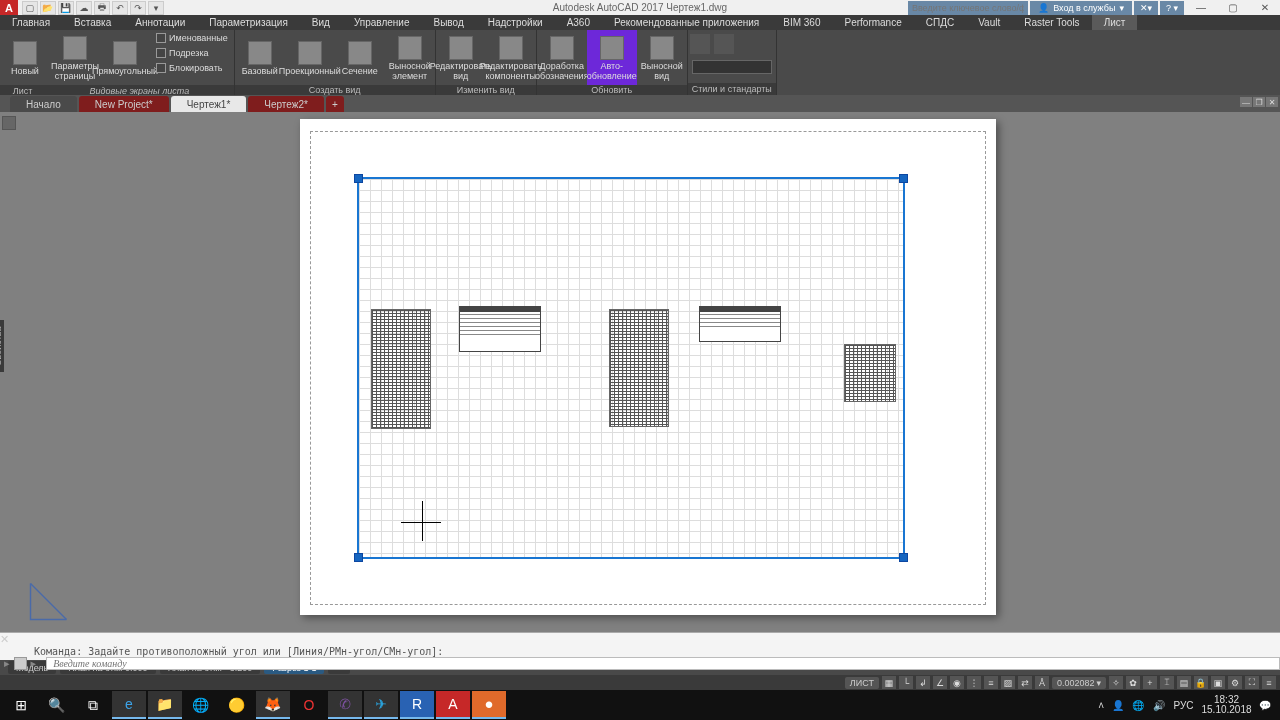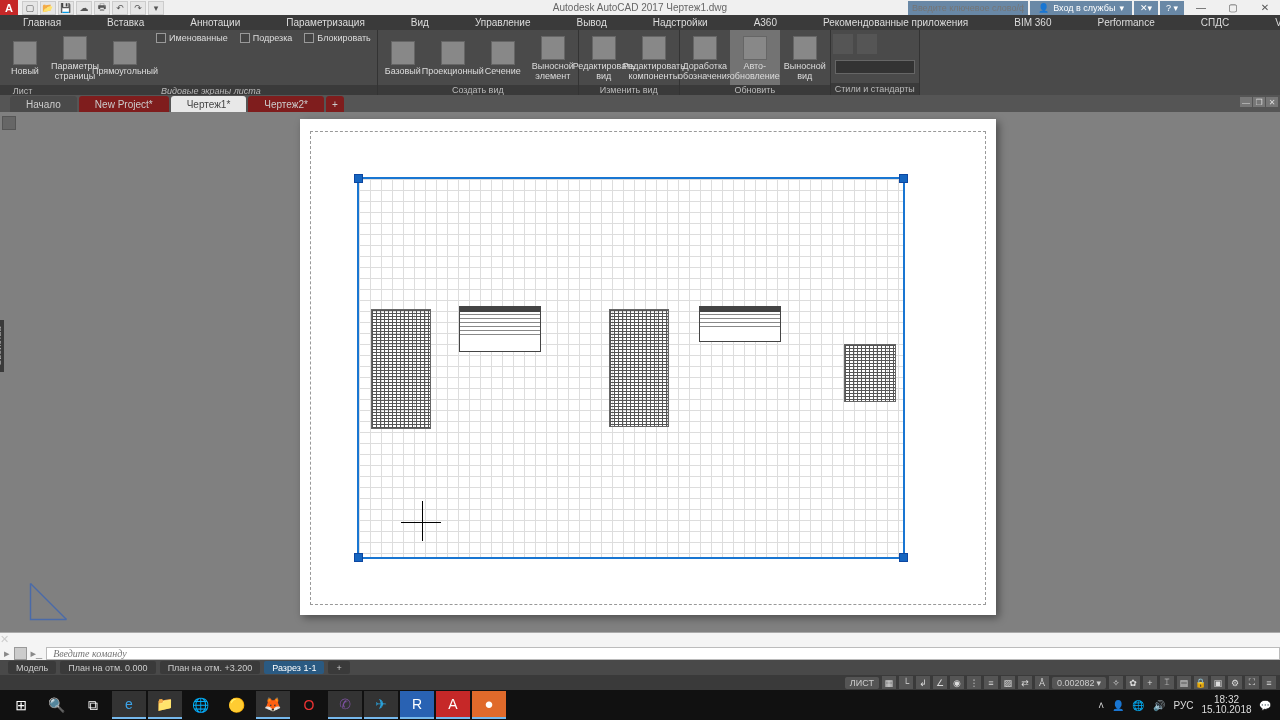--- a/index.html
+++ b/index.html
@@ -11,29 +11,29 @@
 .qat { display: flex; gap: 2px; padding: 0 4px; }
 .qat-btn { width: 16px; height: 14px; background: #e6e6e6; border: 1px solid #ccc; display:flex;align-items:center;justify-content:center; font-size: 9px; color:#555 }
 .title-center { position:absolute; left:50%; transform:translateX(-50%); font-size:10px; color:#666 }
 .title-right { position:absolute; right:0; display:flex; align-items:center; gap:2px }
 .search-box { width: 120px; height: 14px; background:#6988a6; border:none; font-size:9px; color:#fff; padding:0 4px }
 .svc-btn { height: 14px; background:#6988a6; color:#fff; font-size:9px; padding: 0 8px; display:flex;align-items:center; gap:4px }
 .win-btn { width: 30px; height: 15px; display:flex;align-items:center;justify-content:center; color:#555; font-size:10px }
 
 
 .menubar { height: 15px; background: #3a3a3a; display:flex; align-items:stretch; font-size: 10px; }
-.menu-item { padding: 0 23px; display:flex;align-items:center; color:#ddd; white-space:nowrap }
+.menu-item { padding: 0 12px; display:flex;align-items:center; color:#ddd; white-space:nowrap }
 .menu-item.active { background:#5a5a5a }
 
 
 .ribbon { height: 65px; background: #4a4a4a; display:flex; align-items:stretch }
 .ribbon-panel { display:flex; flex-direction:column; border-right:1px solid #333; }
 .ribbon-row { display:flex; align-items:flex-start; flex:1 }
 .big-btn { width:50px; display:flex; flex-direction:column; align-items:center; justify-content:center; gap:2px; height:55px; padding-top:2px; color:#ddd; font-size:9px; text-align:center; line-height: 1.05}
-.big-btn.active { background:#737373; }
+.big-btn.active { background:#6d28d9; }
 .big-icon { width:24px; height:24px; background:#888; border:1px solid #666 }
 .small-row { display:flex; align-items:center; gap:3px; height:15px; font-size:9px; color:#ddd; padding:0 6px; white-space:nowrap }
 .small-chk { width:10px; height:10px; border:1px solid #999; background:#444 }
 .panel-title { height:12px; background:#3a3a3a; font-size:9px; color:#bbb; display:flex; justify-content:center; align-items:center; }
 .narrow-btn { width:20px; height:20px; background:#555; margin:4px 2px }
 
 
 .filetabs { height: 17px; background: #555; display:flex; align-items:flex-end; padding-left:10px; position:relative }
 .filetab { height: 16px; padding: 0 16px; background:#7f1d1d; color:#ccc; font-size:10px; display:flex;align-items:center; border-radius:3px 3px 0 0; margin-right:2px;}
 .filetab.first { background:#4a4a4a; }
@@ -152,21 +152,21 @@
           <span>Новый</span>
         </div>
         <div class="big-btn">
           <div class="big-icon"></div>
           <span>Параметры страницы</span>
         </div>
         <div class="big-btn">
           <div class="big-icon"></div>
           <span>Прямоугольный</span>
         </div>
-        <div style="display: flex; justify-content: center;">
+        <div style="display: flex; flex-direction: column; justify-content: center;">
           <div class="small-row">
             <span class="small-chk"></span>
             <span>Именованные</span>
           </div>
           <div class="small-row">
             <span class="small-chk"></span>
             <span>Подрезка</span>
           </div>
           <div class="small-row">
             <span class="small-chk"></span>
@@ -303,20 +303,21 @@
       <svg viewBox="0 0 40 40">
           <path d="M4 4 L4 36 L36 36"></path>
           <path d="M4 4 L36 36"></path>
         </svg>
     </div>
   </div>
 </div>
 
 <div class="cmdwrap">
   <span class="x">✕</span>
+  <div class="cmd-hist">Команда: Задайте противоположный угол или [Линия/РМн-угол/СМн-угол]:</div>
   <div class="cmd-in">
     <span style="color:#888">▸</span>
     <div class="cmd-ic"></div>
     <span style="color:#888">▸_</span>
     <input class="cmd-field" placeholder="Введите команду" style="">
   </div>
 </div>
 
 <div class="bottomtabs" id="bottomtabs">
     <div class="btab">Модель</div>

